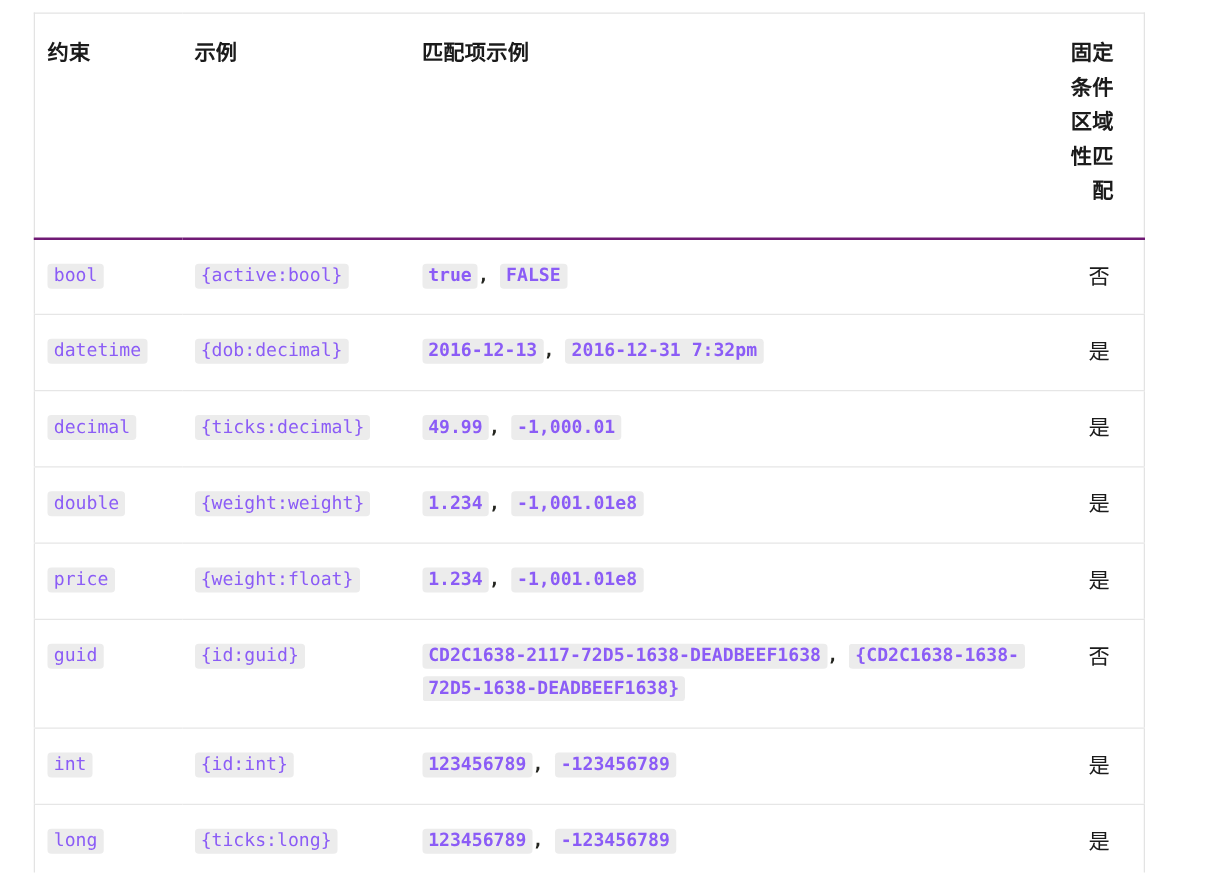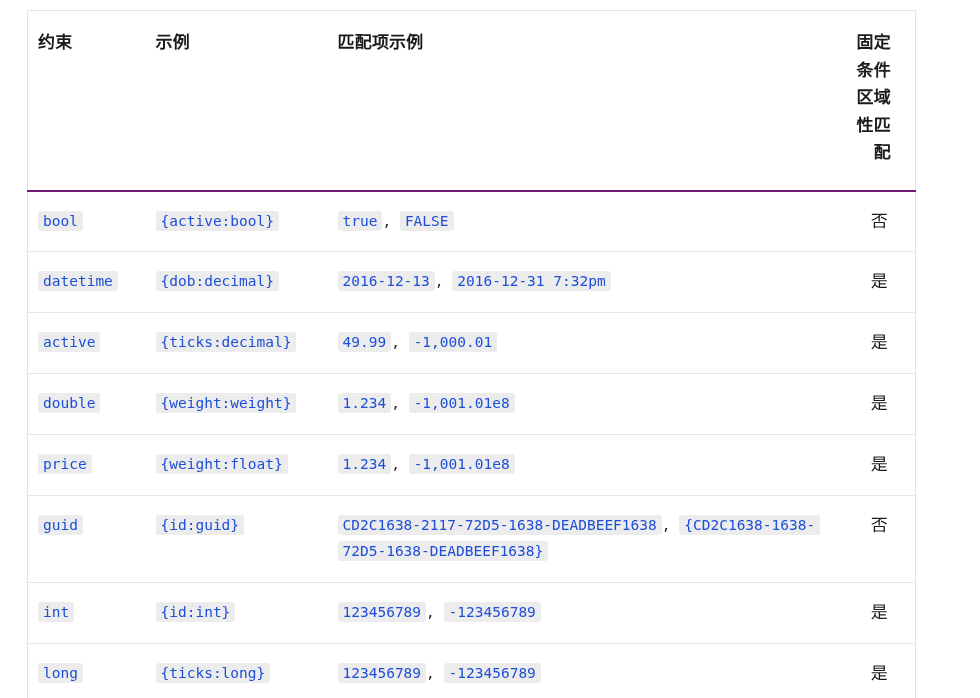--- a/index.html
+++ b/index.html
@@ -71,34 +71,34 @@
     padding-right: 6px;
     line-height: 1.5;
     padding-top: 17px;
   }
 
   code, .code {
     display: inline;
     font-family: "DejaVu Sans Mono", "Liberation Mono", monospace;
     font-size: 14.5px;
     background: #ececec;
-    color: #1d4ed8;
+    color: #8b5cf6;
     border-radius: 3px;
     padding: 2px 5px;
     white-space: normal;
     line-height: 1.85;
     box-decoration-break: clone;
     -webkit-box-decoration-break: clone;
   }
   .sep {
     font-family: "DejaVu Sans Mono", "Liberation Mono", monospace;
     font-size: 14.5px;
     color: #23241f;
   }
-  .ex-list { word-break: break-word; }
+  .ex-list { word-break: break-word; font-weight: bold; }
 </style>
 </head>
 <body>
 
 <div class="page">
   <table class="constraint-table">
     <colgroup>
       <col class="c1">
         <col class="c2">
         <col class="c3">
@@ -119,21 +119,21 @@
           <td><span class="ex-list"><code class="code">true</code><span class="sep">, </span><code class="code">FALSE</code></span></td>
           <td class="cell-yesno">否</td>
         </tr>
         <tr>
           <td><code class="code">datetime</code></td>
           <td><code class="code">{dob:decimal}</code></td>
           <td><span class="ex-list"><code class="code">2016-12-13</code><span class="sep">, </span><code class="code">2016-12-31 7:32pm</code></span></td>
           <td class="cell-yesno">是</td>
         </tr>
         <tr>
-          <td><code class="code">active</code></td>
+          <td><code class="code">decimal</code></td>
           <td><code class="code">{ticks:decimal}</code></td>
           <td><span class="ex-list"><code class="code">49.99</code><span class="sep">, </span><code class="code">-1,000.01</code></span></td>
           <td class="cell-yesno">是</td>
         </tr>
         <tr>
           <td><code class="code">double</code></td>
           <td><code class="code">{weight:weight}</code></td>
           <td><span class="ex-list"><code class="code">1.234</code><span class="sep">, </span><code class="code">-1,001.01e8</code></span></td>
           <td class="cell-yesno">是</td>
         </tr>

